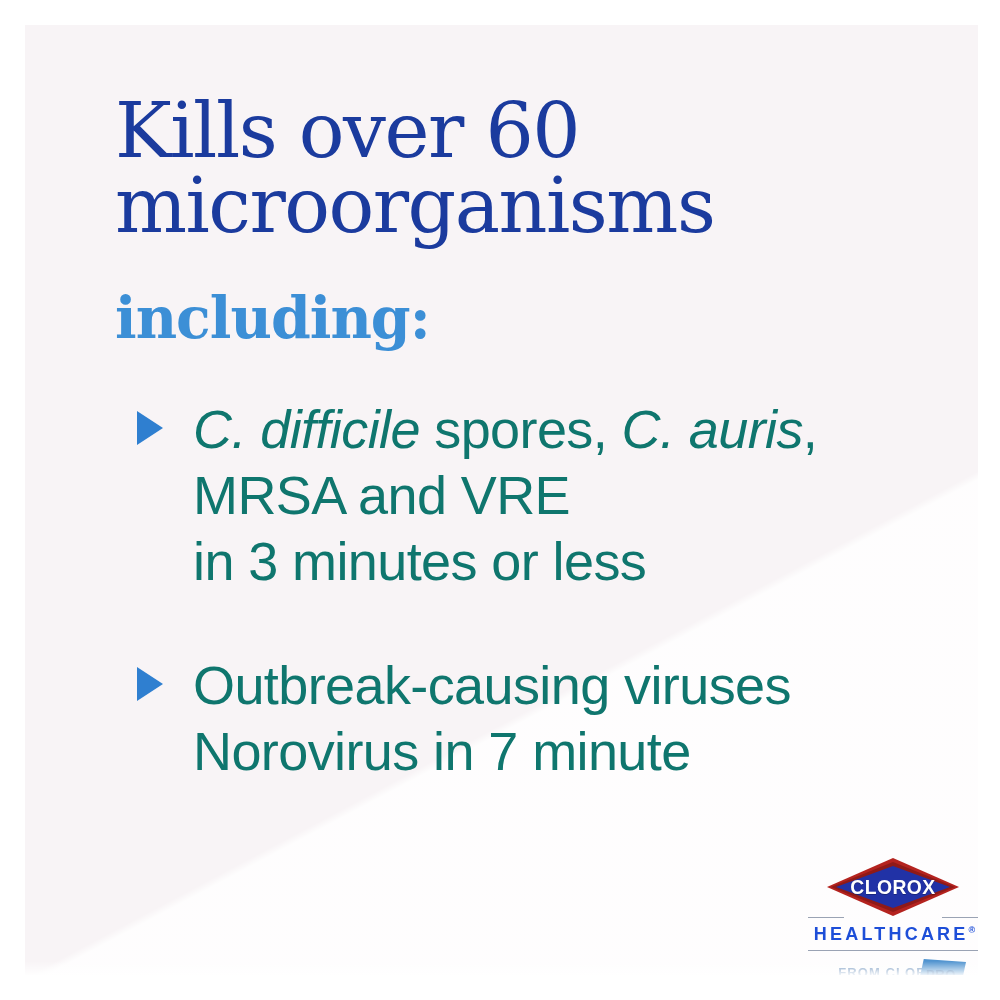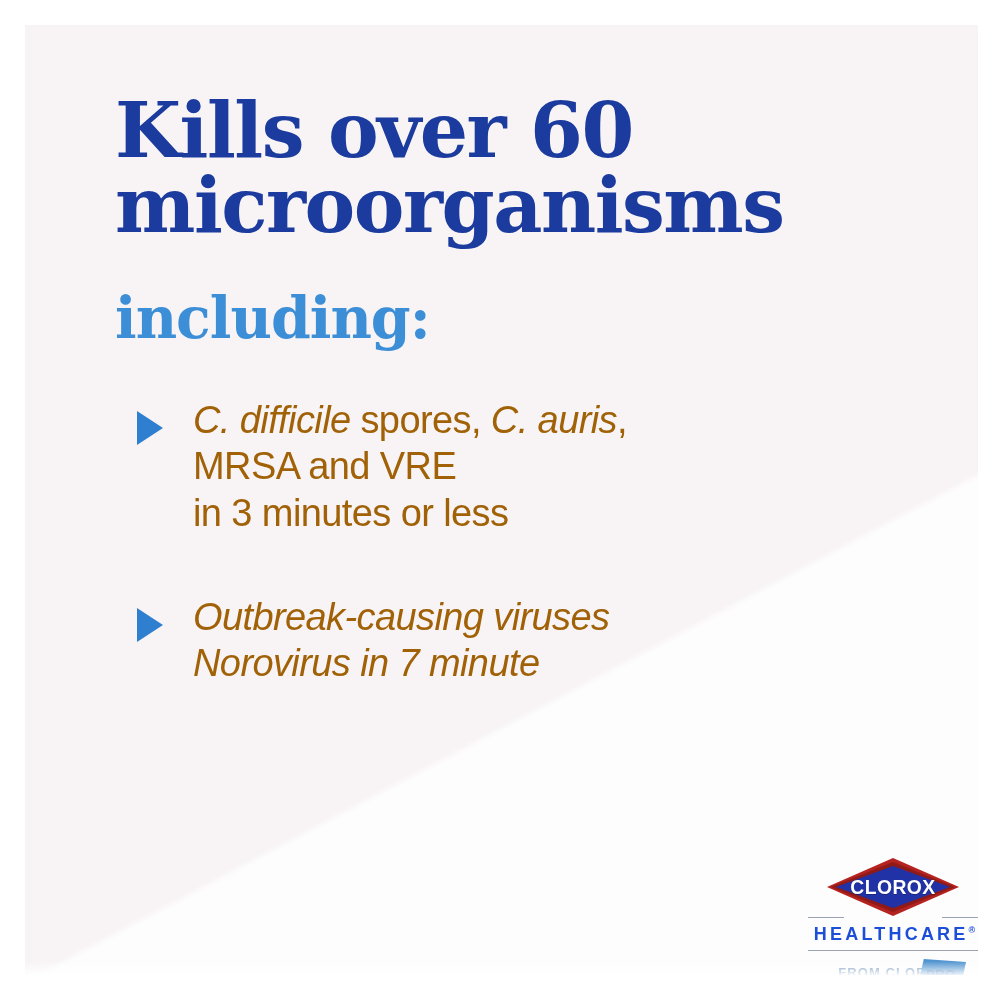--- a/index.html
+++ b/index.html
@@ -57,21 +57,21 @@
     pointer-events: none;
   }
 
   
   .headline {
     position: absolute;
     left: 90px;
     top: 68px;
     width: 800px;
     font-family: "DejaVu Serif", serif;
-    font-weight: bold;
+    font-weight: normal;
     font-size: 76px;
     line-height: 0.99;
     letter-spacing: -1.5px;
     color: #1b3b9e;
   }
   .headline .l1 { display: block; }
   .headline .l2 { display: block; }
 
   .subhead {
     position: absolute;
@@ -93,40 +93,40 @@
     top: 372px;
     width: 820px;
   }
 
   .bullet {
     position: relative;
     display: block;
     padding-left: 78px;
     margin-bottom: 58px;
   }
-  .bullet:last-child { margin-bottom: 0; font-style: italic; }
+  .bullet:last-child { margin-bottom: 0; }
 
   .bullet-marker {
     position: absolute;
     left: 22px;
     top: 14px;
     width: 0;
     height: 0;
     border-style: solid;
     border-width: 17px 0 17px 26px;
     border-color: transparent transparent transparent #2f7fd0;
   }
 
   .bullet-text {
     font-family: "Liberation Sans", sans-serif;
     font-weight: 400;
-    font-size: 38px;
+    font-size: 54px;
     line-height: 1.22;
     letter-spacing: -0.6px;
-    color: #a16207;
+    color: #0f766e;
   }
   .bullet-text .line { display: block; white-space: nowrap; }
   .bullet-text i { font-style: italic; }
 
   
   .logo {
     position: absolute;
     left: 783px;
     top: 833px;
     width: 170px;

